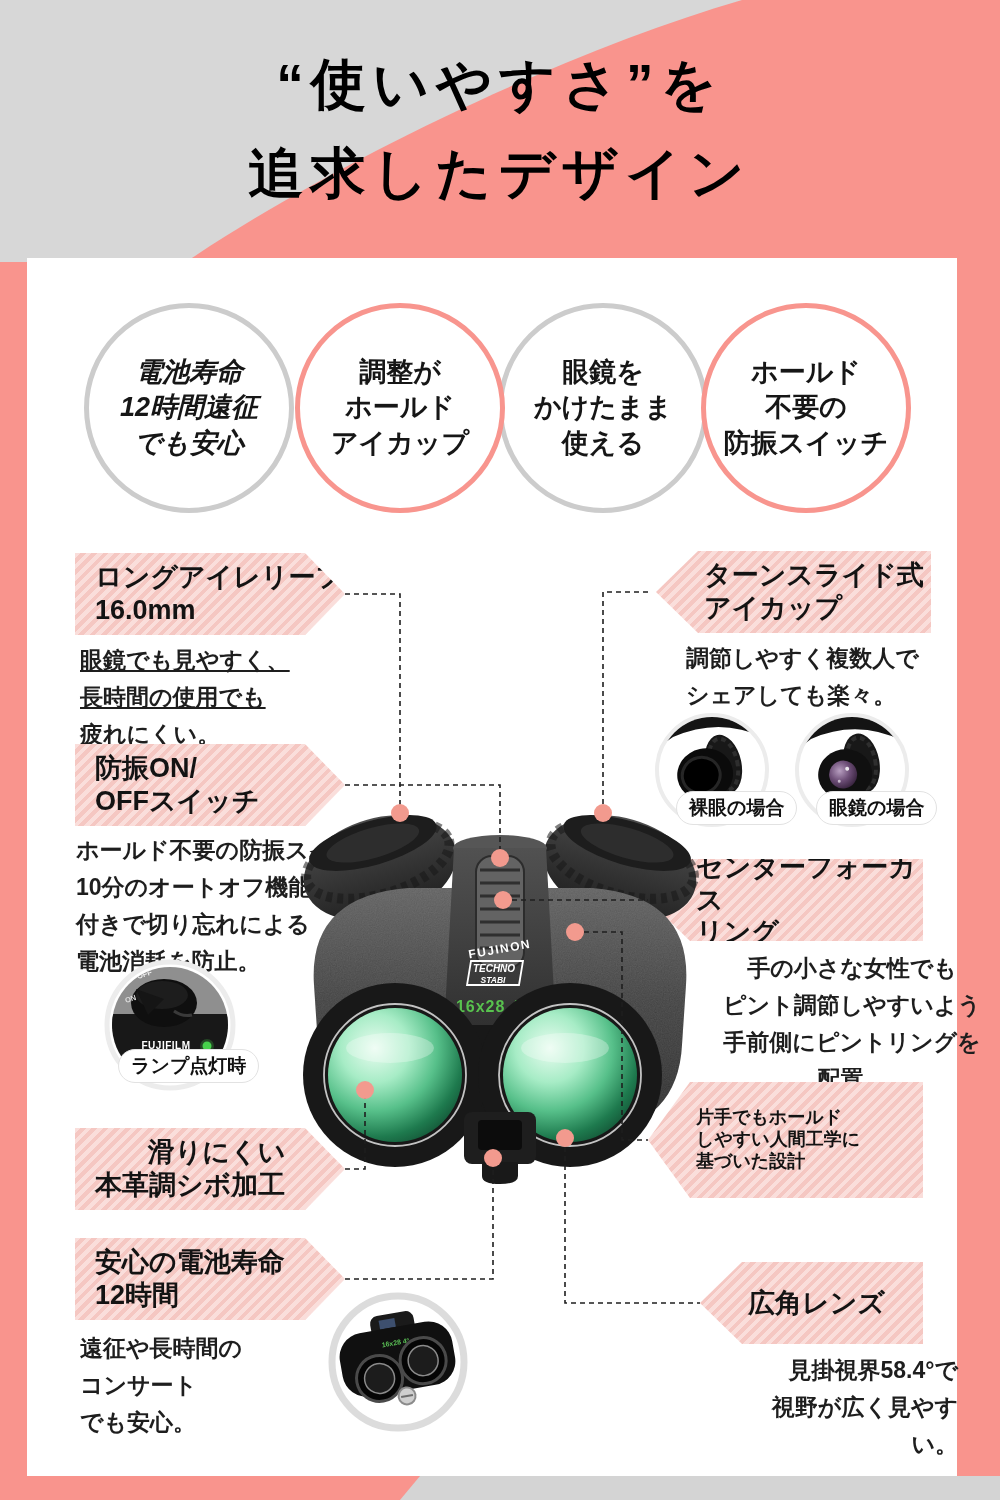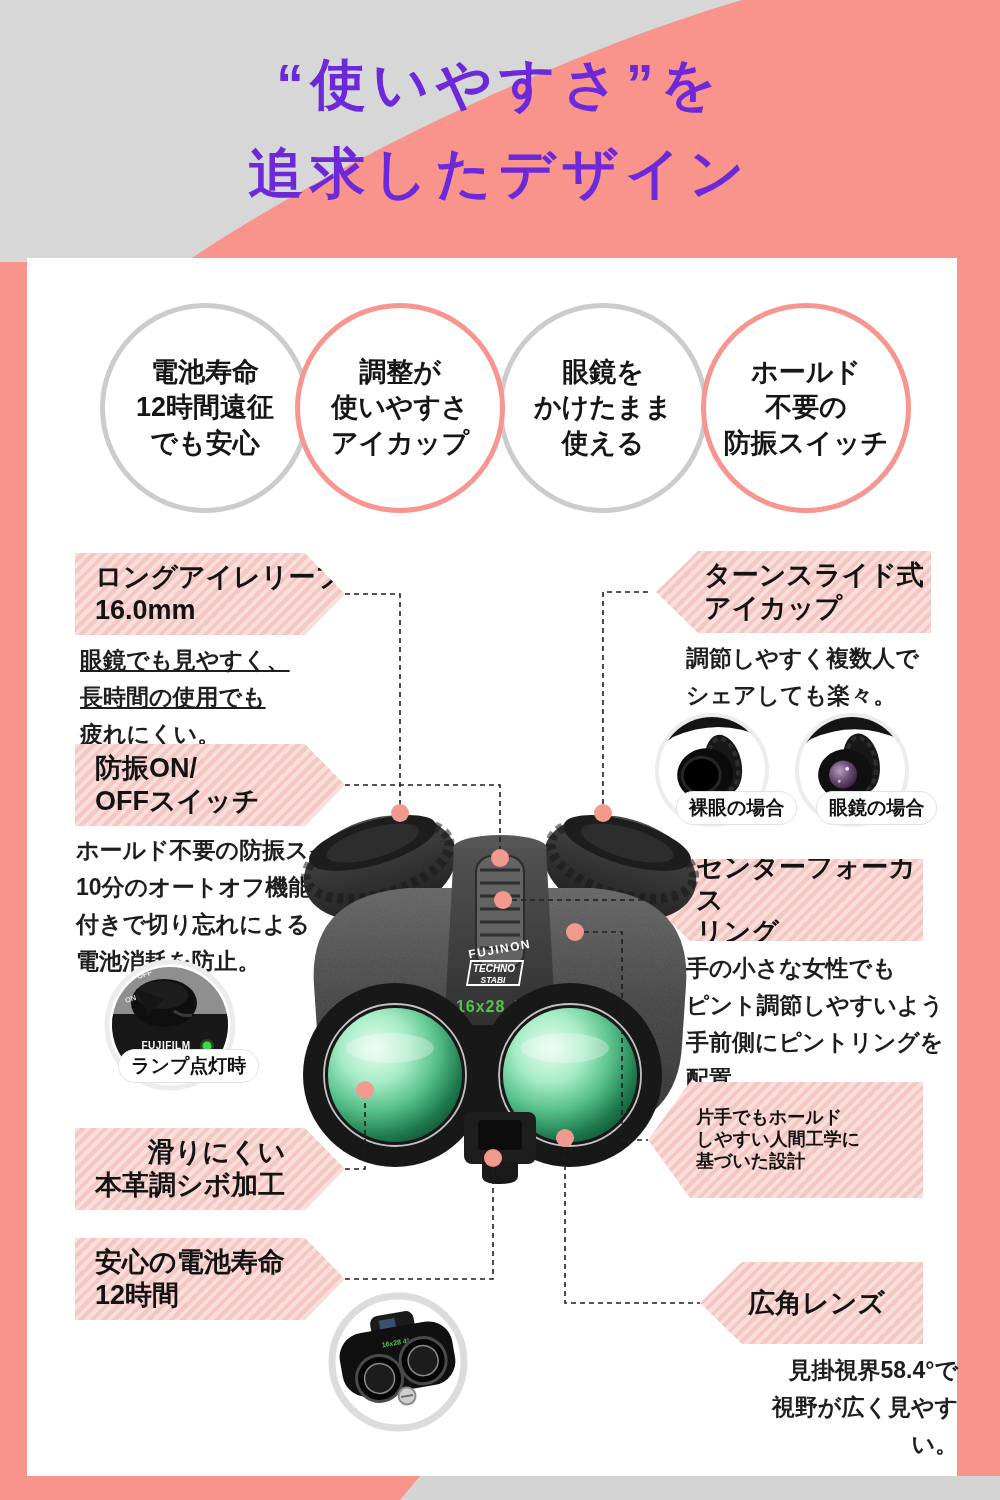--- a/index.html
+++ b/index.html
@@ -8,21 +8,21 @@
     background:#f9948d;
     font-family:"Liberation Sans","DejaVu Sans",sans-serif;
     color:#1e1e1e;
   }
   
   .header-band{position:absolute;left:0;top:0;width:1000px;height:262px;background:#d7d7d7;}
   .header-band svg{position:absolute;left:0;top:0;}
   .page-title{
     position:absolute;left:0;top:40px;width:1000px;text-align:center;
     font-size:55px;font-weight:700;letter-spacing:7px;line-height:89px;
-    white-space:pre-line;color:#6d28d9;
+    white-space:pre-line;color:#000000;
   }
   
   .panel{position:absolute;left:27px;top:258px;width:930px;height:1218px;background:#ffffff;}
   
   .bottom-gray{
     position:absolute;left:0;top:1476px;width:1000px;height:24px;background:#d4d4d4;
     clip-path:polygon(420px 0,100% 0,100% 100%,400px 100%);
   }
   
   .fcircle{
@@ -65,25 +65,25 @@
       <path d="M742,0 L1000,0 L1000,262 L186,262 C330,165 555,55 742,0 Z" fill="#f9948d"></path>
     </svg>
     <div class="page-title">“使いやすさ”を
 追求したデザイン</div>
   </div>
 
   <div class="panel"></div>
 
   <div class="bottom-gray"></div>
 
-  <div class="fcircle ring-gray" style="left:100px;top:303px;">電池寿命
+  <div class="fcircle ring-gray" style="left:84px;top:303px;font-style:italic;">電池寿命
 12時間遠征
 でも安心</div>
   <div class="fcircle ring-pink" style="left:295px;top:303px;">調整が
-使いやすさ
+ホールド
 アイカップ</div>
   <div class="fcircle ring-pink" style="left:701px;top:303px;">ホールド
 不要の
 防振スイッチ</div>
   <div class="fcircle ring-gray" style="left:498px;top:303px;">眼鏡を
 かけたまま
 使える</div>
 
   <div class="banner banner-left" style="left:75px;top:553px;">
     <div class="bt">ロングアイレリーフ
@@ -104,33 +104,36 @@
 
   <div class="banner banner-left" style="left:75px;top:1128px;text-align:right;">
     <div class="bt">滑りにくい
 本革調シボ加工</div>
   </div>
 
   <div class="banner banner-left" style="left:75px;top:1238px;">
     <div class="bt">安心の電池寿命
 12時間</div>
   </div>
+  <div class="body-text" style="left:80px;top:1330px;width:260px;">遠征や長時間の
+コンサート
+でも安心。</div>
 
   <div class="banner banner-right" style="left:656px;top:551px;">
     <div class="bt">ターンスライド式
 アイカップ</div>
   </div>
   <div class="body-text" style="left:686px;top:640px;width:250px;">調節しやすく複数人で
 シェアしても楽々。</div>
 
   <div class="banner banner-right" style="left:648px;top:859px;">
     <div class="bt">センターフォーカス
 リング</div>
   </div>
-  <div class="body-text" style="left:686px;top:950px;width:260px;">手の小さな女性でも
+  <div class="body-text" style="left:722px;top:950px;width:260px;text-align:center;">手の小さな女性でも
 ピント調節しやすいよう
 手前側にピントリングを
 配置。</div>
 
   <div class="banner banner-right" style="left:648px;top:1082px;height:116px;font-size:18px;">
     <div class="bt">片手でもホールド
 しやすい人間工学に
 基づいた設計</div>
   </div>
 

